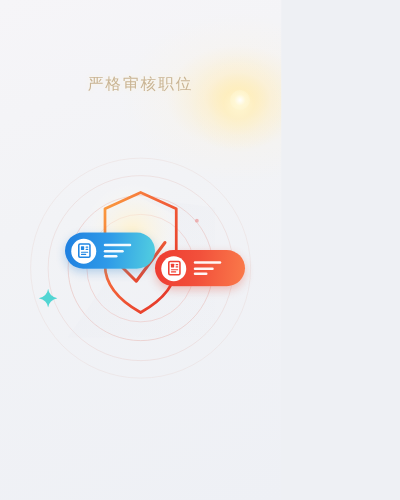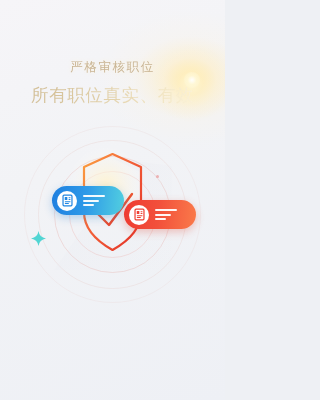--- a/index.html
+++ b/index.html
@@ -177,21 +177,20 @@
 </head>
 <body>
 
 <div id="screen">
 
   <div class="flare"></div>
   <div class="flare-core"></div>
 
   <div class="headline-block">
     <div class="headline-small">严格审核职位</div>
-    <div class="headline-large">所有职位真实、有效</div>
   </div>
 
   <div class="illustration">
     <svg width="181" height="181" viewBox="0 0 181 181" xmlns="http://www.w3.org/2000/svg">
       <defs>
         <linearGradient id="shieldGrad" x1="0" y1="0" x2="1" y2="1">
           <stop offset="0%" stop-color="#fba23f"></stop>
           <stop offset="40%" stop-color="#f4663a"></stop>
           <stop offset="100%" stop-color="#e22d26"></stop>
         </linearGradient>

